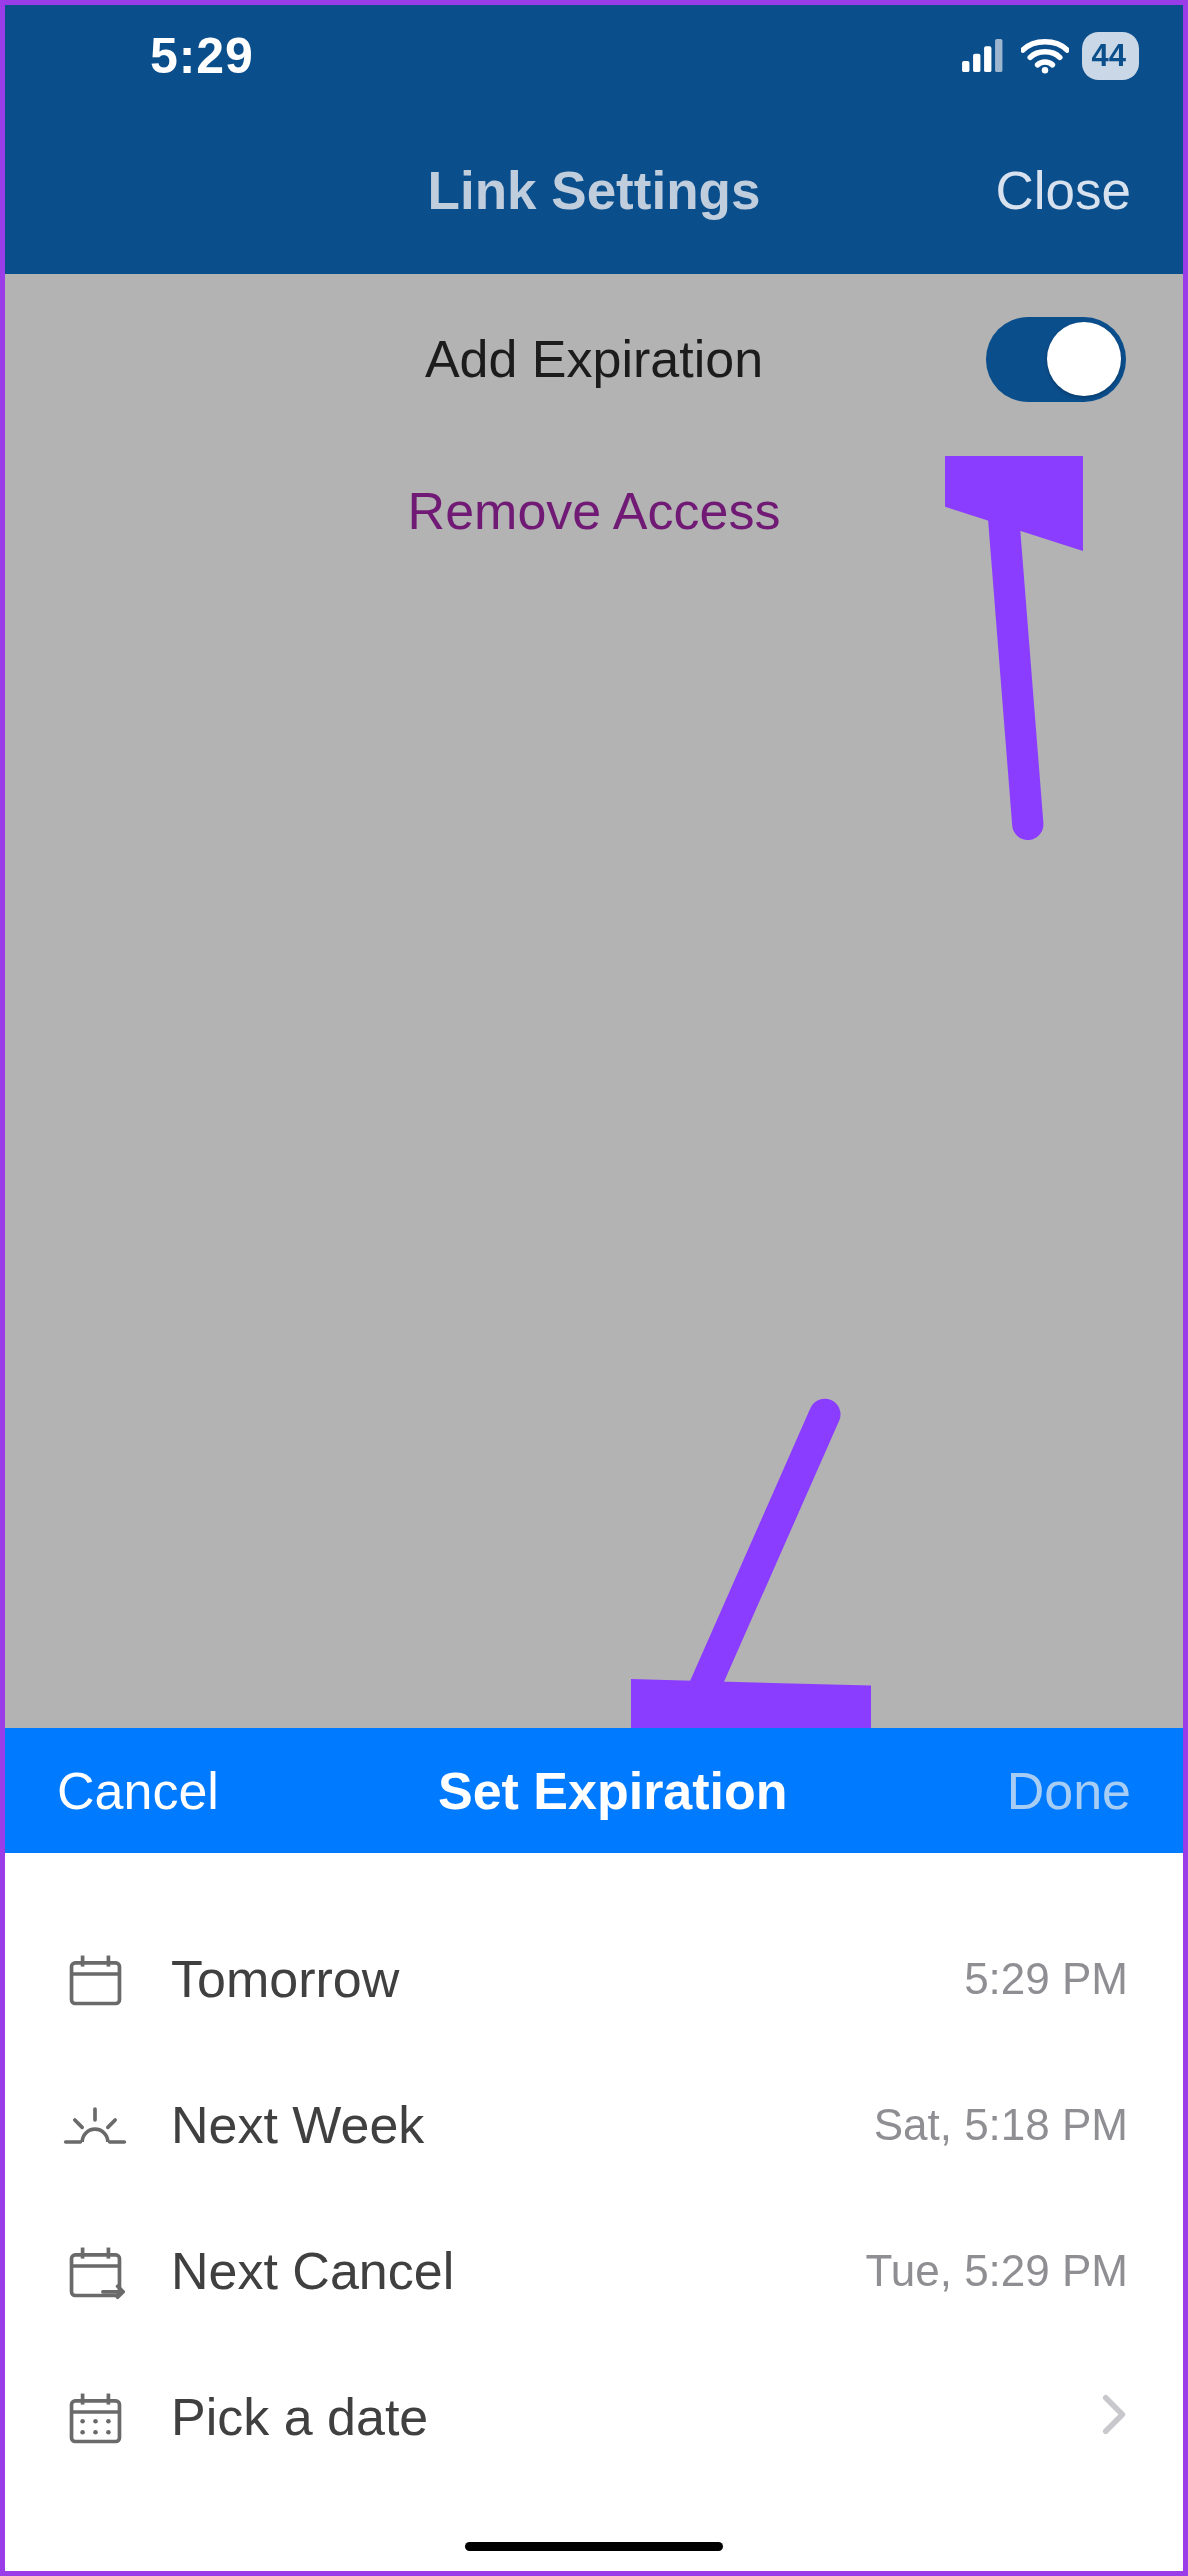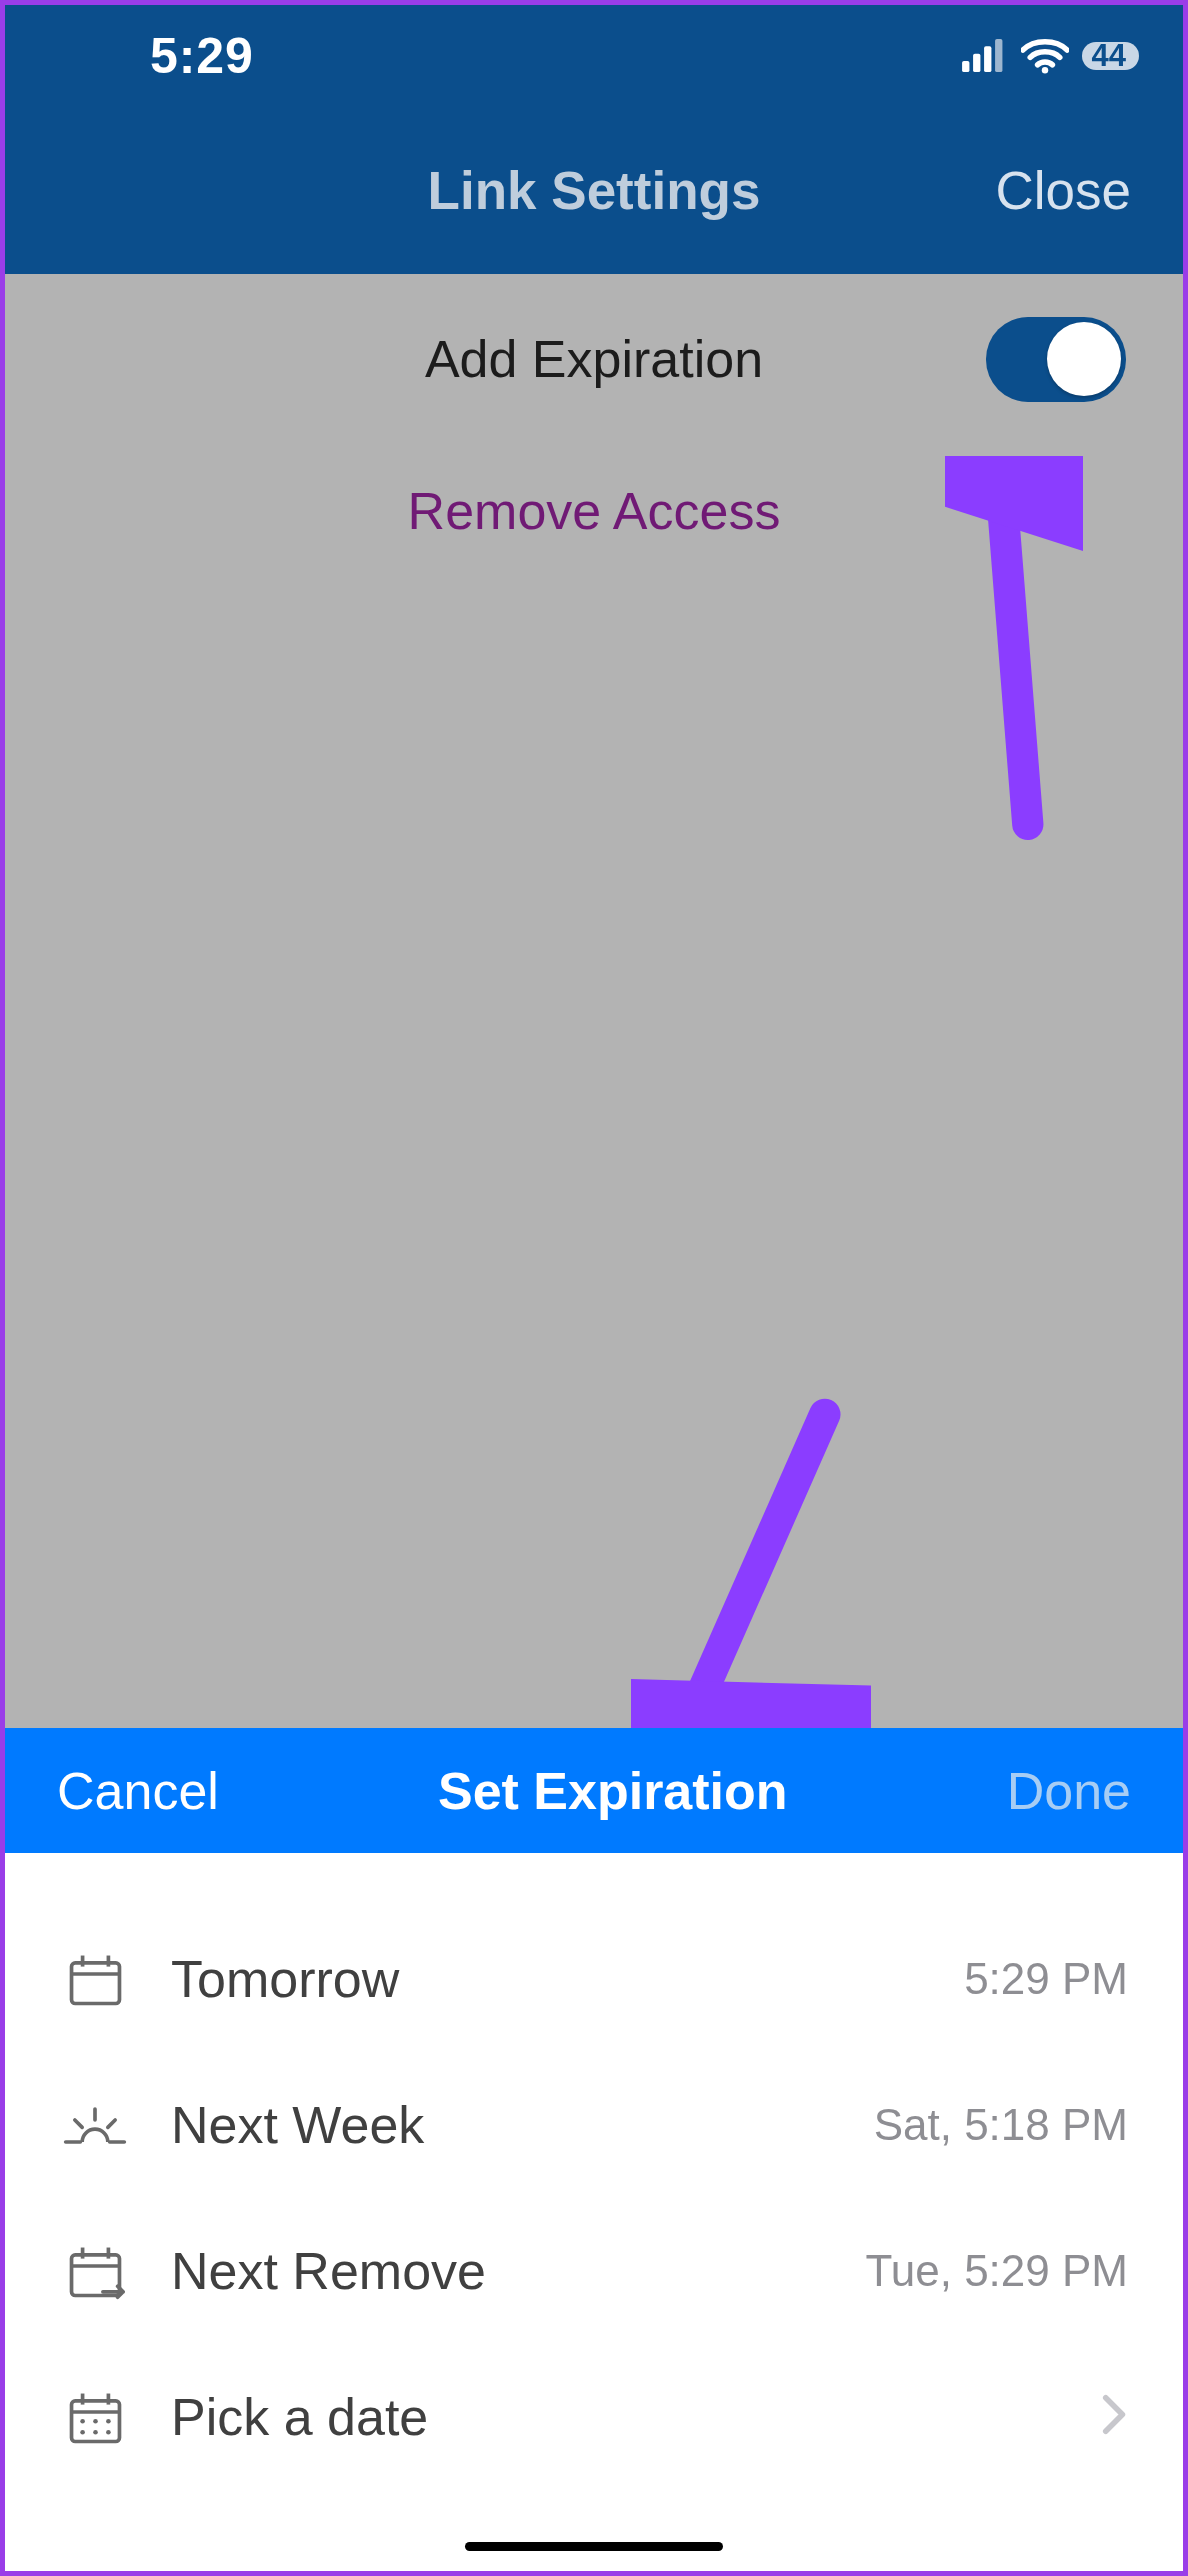--- a/index.html
+++ b/index.html
@@ -41,21 +41,21 @@
     display: inline-flex;
     align-items: center;
   }
   .battery-pill {
     background: #c9d7e6;
     color: #0b4e8c;
     font-size: 31px;
     font-weight: 700;
     border-radius: 16.6px;
     padding: 1.8px 13px 1.8px 9.2px;
-    height: 28px;
+    height: 48px;
     line-height: 37px;
     position: relative;
   }
 
   .nav-bar {
     height: 168px;
     display: flex;
     align-items: center;
     justify-content: center;
     position: relative;
@@ -300,21 +300,21 @@
     <div class="option-row">
       <span class="option-icon">
         <svg width="59" height="59" viewBox="0 0 64 64" fill="none">
           <rect x="6" y="14" width="52" height="44" rx="4" stroke="#6a6a6a" stroke-width="4"></rect>
           <line x1="6" y1="26" x2="58" y2="26" stroke="#6a6a6a" stroke-width="4"></line>
           <line x1="18" y1="6" x2="18" y2="18" stroke="#6a6a6a" stroke-width="4"></line>
           <line x1="46" y1="6" x2="46" y2="18" stroke="#6a6a6a" stroke-width="4"></line>
           <path d="M40 54 L62 54 M56 48 L62 54 L56 60" stroke="#6a6a6a" stroke-width="4" fill="none" stroke-linecap="round" stroke-linejoin="round"></path>
         </svg>
       </span>
-      <span class="option-label">Next Remove</span>
+      <span class="option-label">Next Cancel</span>
       <span class="option-value">Tue, 5:29 PM</span>
     </div>
 
     <div class="option-row">
       <span class="option-icon">
         <svg width="59" height="59" viewBox="0 0 64 64" fill="none">
           <rect x="6" y="14" width="52" height="44" rx="4" stroke="#6a6a6a" stroke-width="4"></rect>
           <line x1="6" y1="26" x2="58" y2="26" stroke="#6a6a6a" stroke-width="4"></line>
           <line x1="18" y1="6" x2="18" y2="18" stroke="#6a6a6a" stroke-width="4"></line>
           <line x1="46" y1="6" x2="46" y2="18" stroke="#6a6a6a" stroke-width="4"></line>

